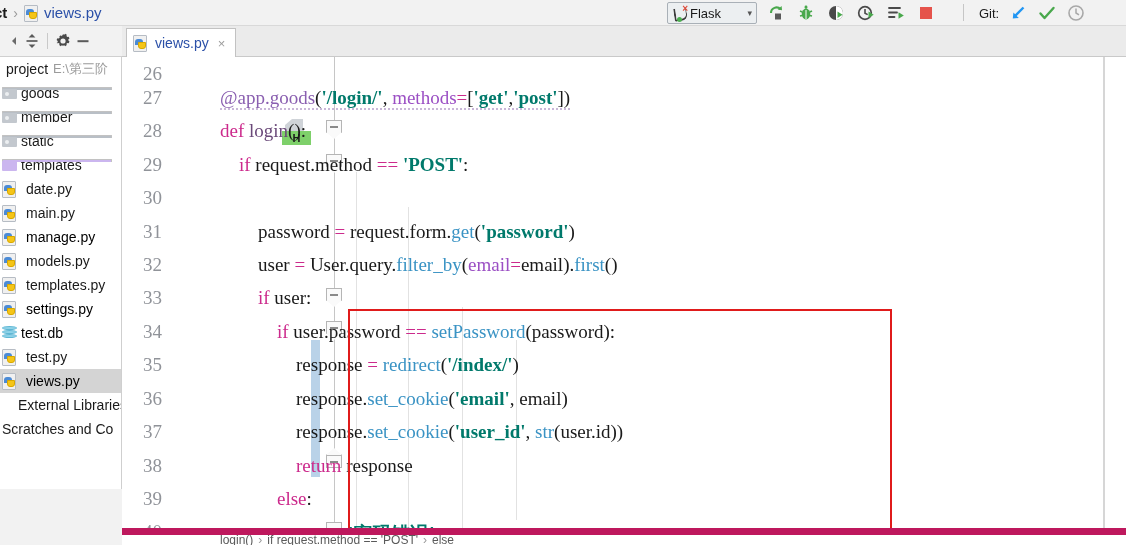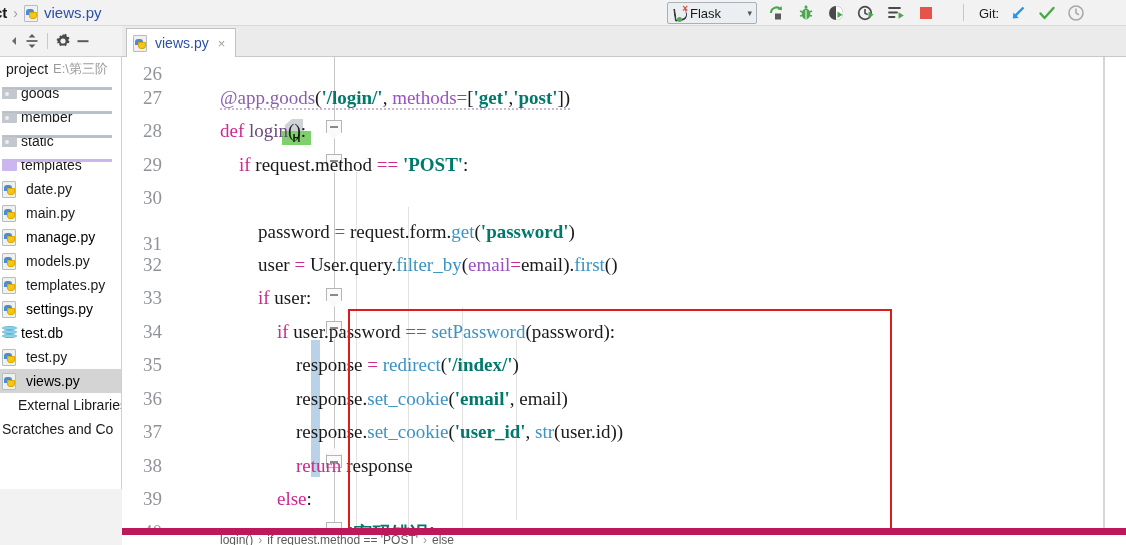--- a/index.html
+++ b/index.html
@@ -490,21 +490,21 @@
   </div>
 
   <div class="editor">
 
     <div class="gutter">
       <span class="lnum" style="top:6px;">26</span>
       <span class="lnum" style="top:30px;">27</span>
       <span class="lnum" style="top:63px;">28</span>
       <span class="lnum" style="top:97px;">29</span>
       <span class="lnum" style="top:130px;">30</span>
-      <span class="lnum" style="top:176px;">31</span>
+      <span class="lnum" style="top:164px;">31</span>
       <span class="lnum" style="top:197px;">32</span>
       <span class="lnum" style="top:230px;">33</span>
       <span class="lnum" style="top:264px;">34</span>
       <span class="lnum" style="top:297px;">35</span>
       <span class="lnum" style="top:331px;">36</span>
       <span class="lnum" style="top:364px;">37</span>
       <span class="lnum" style="top:398px;">38</span>
       <span class="lnum" style="top:431px;">39</span>
       <span class="lnum" style="top:464px;">40</span>
     </div>

